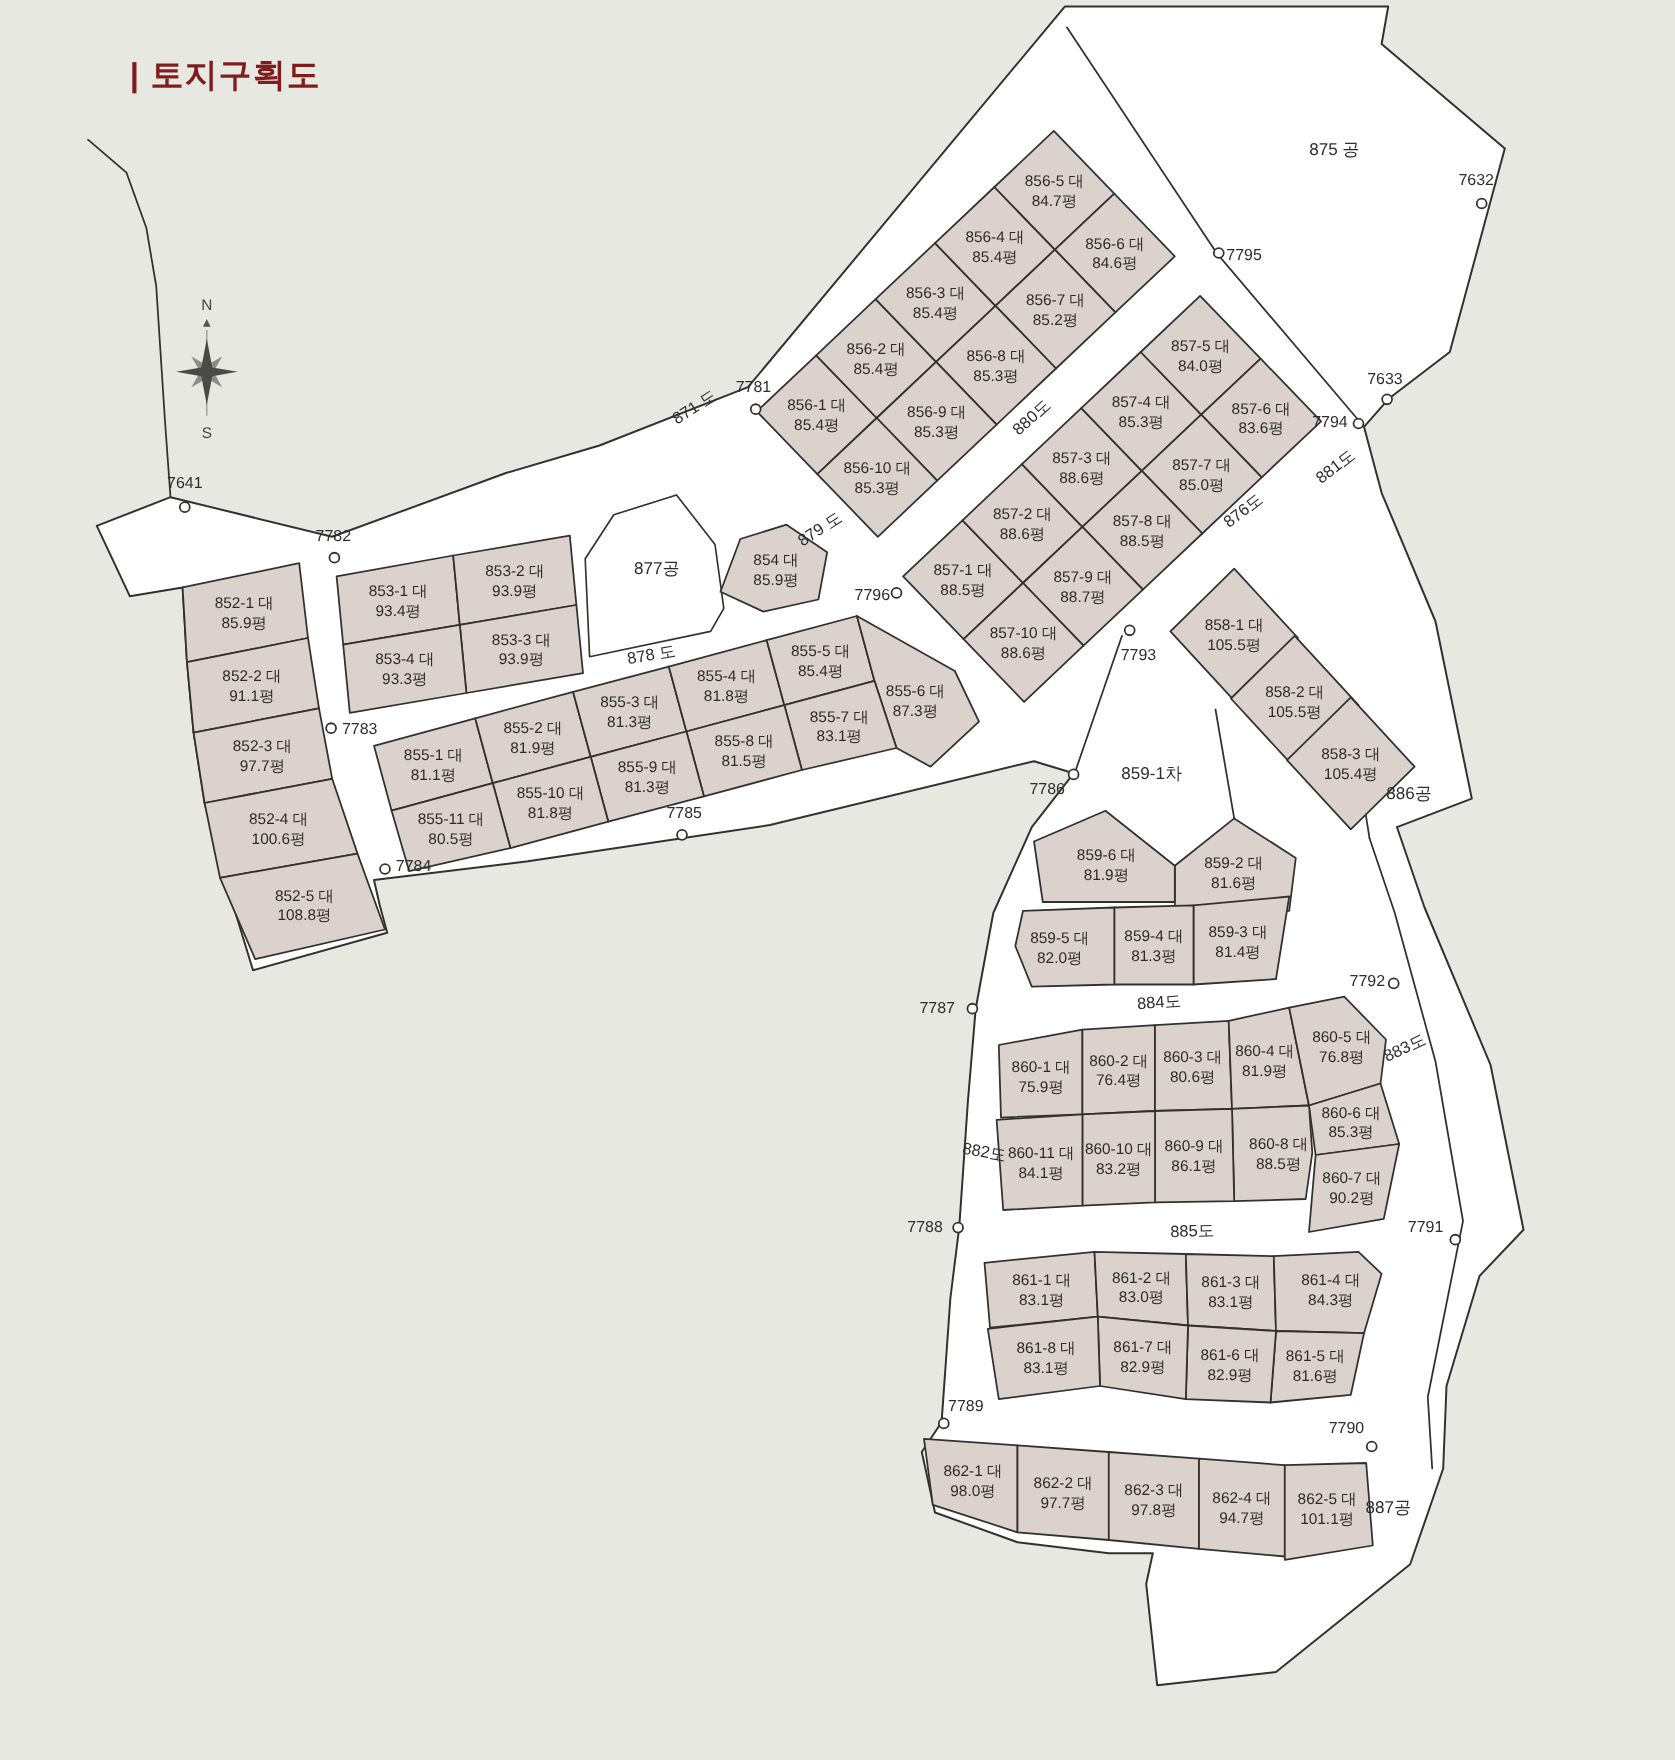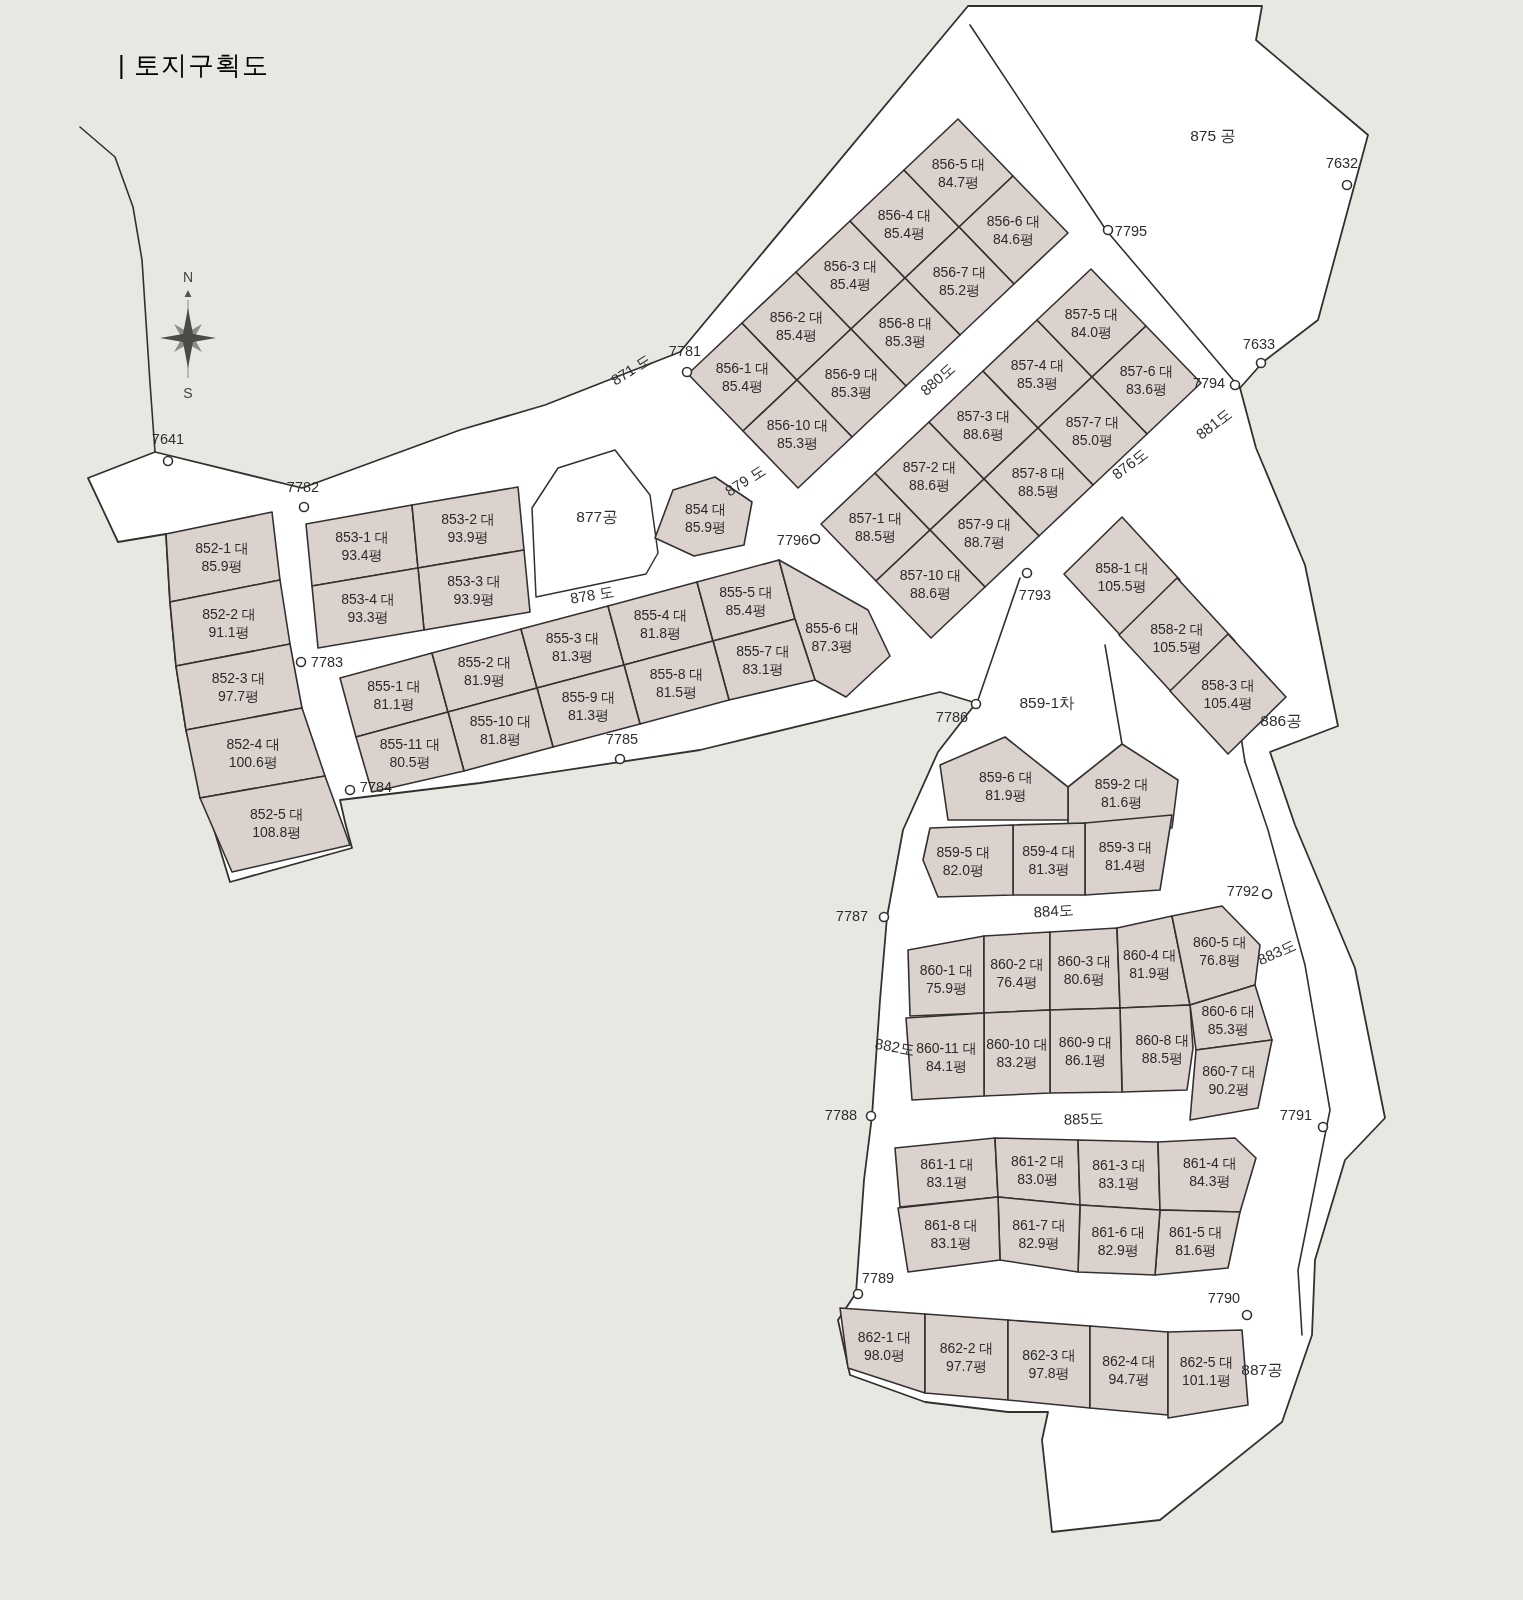--- a/index.html
+++ b/index.html
@@ -1,18 +1,18 @@
 <!DOCTYPE html>
 <html><head>
 <meta charset="utf-8">
 <style>
   html,body{margin:0;padding:0;}
   body{font-family:"Liberation Sans","DejaVu Sans",sans-serif;background:#e8e8e2;}
   #stage{position:relative;width:1523px;height:1600px;background:#e8e8e2;overflow:hidden;}
-  #page-title{position:absolute;left:118px;top:48px;font-size:26px;font-weight:normal;color:#000000;letter-spacing:1px;}
+  #page-title{position:absolute;left:118px;top:48px;font-size:30px;font-weight:bold;color:#7f1d1d;letter-spacing:1px;}
   svg{position:absolute;left:0;top:0;}
   .parcel{fill:#dbd2ce;stroke:#33312f;stroke-width:1.6;stroke-linejoin:round;}
   .site{fill:#ffffff;stroke:#33312f;stroke-width:1.8;stroke-linejoin:round;}
   .zone-poly{fill:#ffffff;stroke:#33312f;stroke-width:1.5;stroke-linejoin:round;}
   .bline{fill:none;stroke:#33312f;stroke-width:1.6;stroke-linejoin:round;stroke-linecap:round;}
   .plabel{font-size:14px;fill:#2b2b2b;text-anchor:middle;}
   .rlabel{font-size:15px;fill:#2e2e2e;text-anchor:middle;}
   .zlabel{font-size:15.5px;fill:#2e2e2e;text-anchor:middle;}
   .ptlabel{font-size:14.5px;fill:#2e2e2e;text-anchor:middle;}
   .ptmark{fill:#ffffff;stroke:#33312f;stroke-width:1.6;}

